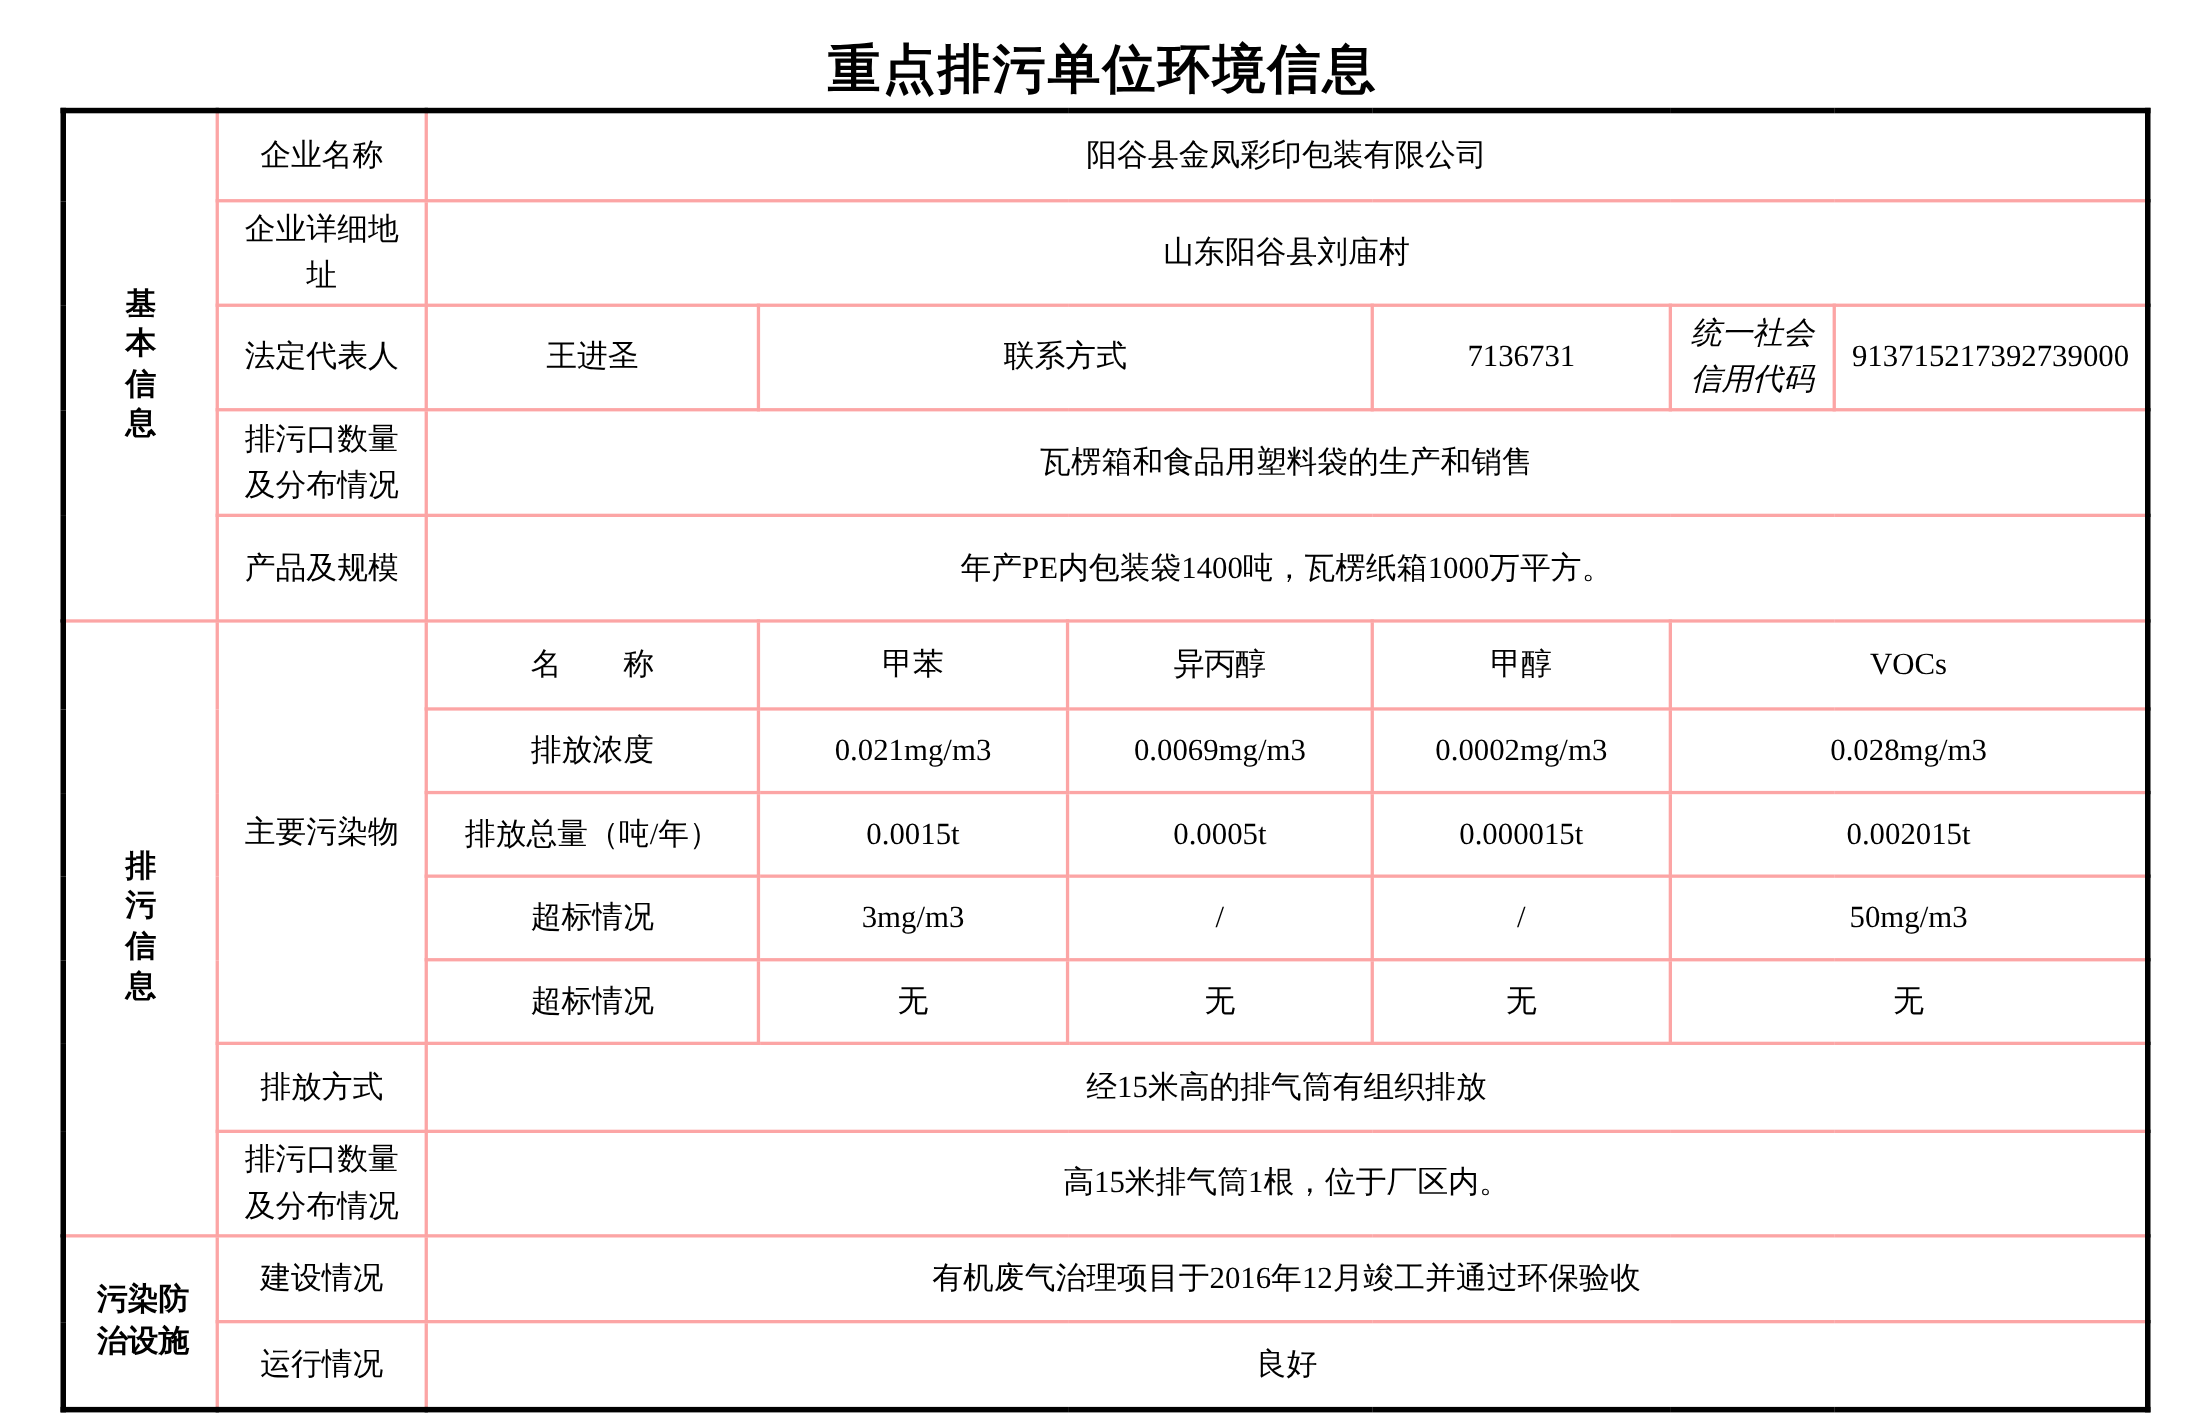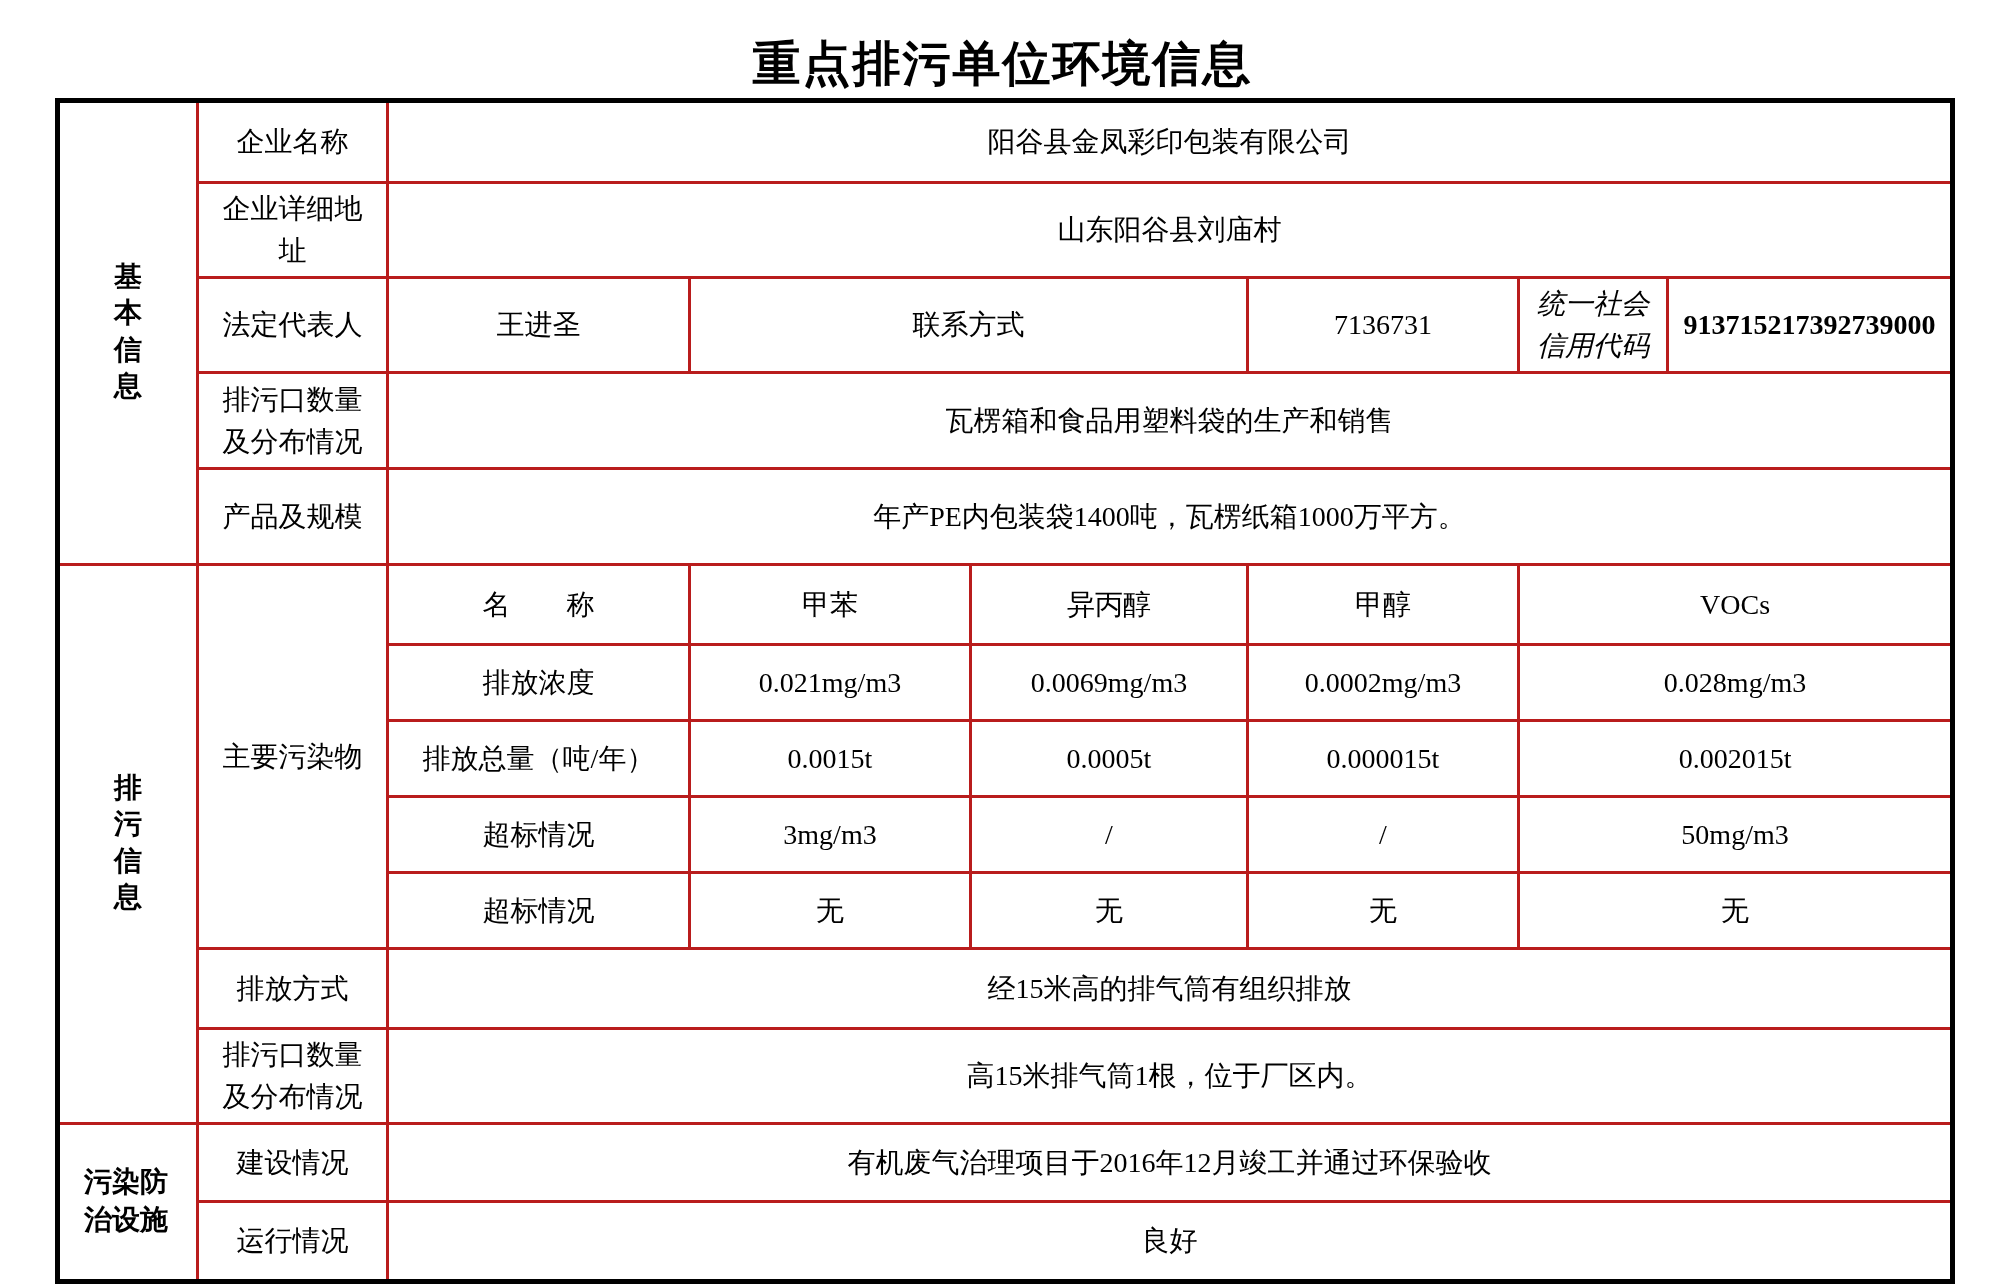--- a/index.html
+++ b/index.html
@@ -24,44 +24,44 @@
   }
   table.env {
     margin-left: 55px;
     margin-top: 4px;
     border-collapse: collapse;
     table-layout: fixed;
     width: 1895px;
     border: 5px solid #000;
   }
   table.env td {
-    border: 3px solid #b91c1c;
+    border: 3px solid #fca5a5;
     text-align: center;
     vertical-align: middle;
     font-size: 28px;
     line-height: 1.5;
     padding: 4px 10px;
     overflow: hidden;
   }
   td.section-cell { font-weight: bold; font-size: 40px; padding: 0 4px; }
   .vtext {
     display: inline-block;
     width: 1.05em;
     word-break: break-all;
     line-height: 1.3;
   }
   .wrap3 {
     display: inline-block;
     width: 3.15em;
     word-break: break-all;
     line-height: 1.35;
-    text-align: left;
+    text-align: right;
   }
   td.credit-label-cell { font-size: 26px; line-height: 1.4; padding: 4px 6px; font-style: italic; }
-  td.credit-code-cell { font-size: 27px; padding: 4px 2px; letter-spacing: 0px; font-weight: bold; }
+  td.credit-code-cell { font-size: 27px; padding: 4px 2px; letter-spacing: 0px; }
 </style>
 </head>
 <body>
 
 <div class="page">
 
   <div class="title">重点排污单位环境信息</div>
 
   <table class="env">
     <colgroup>

